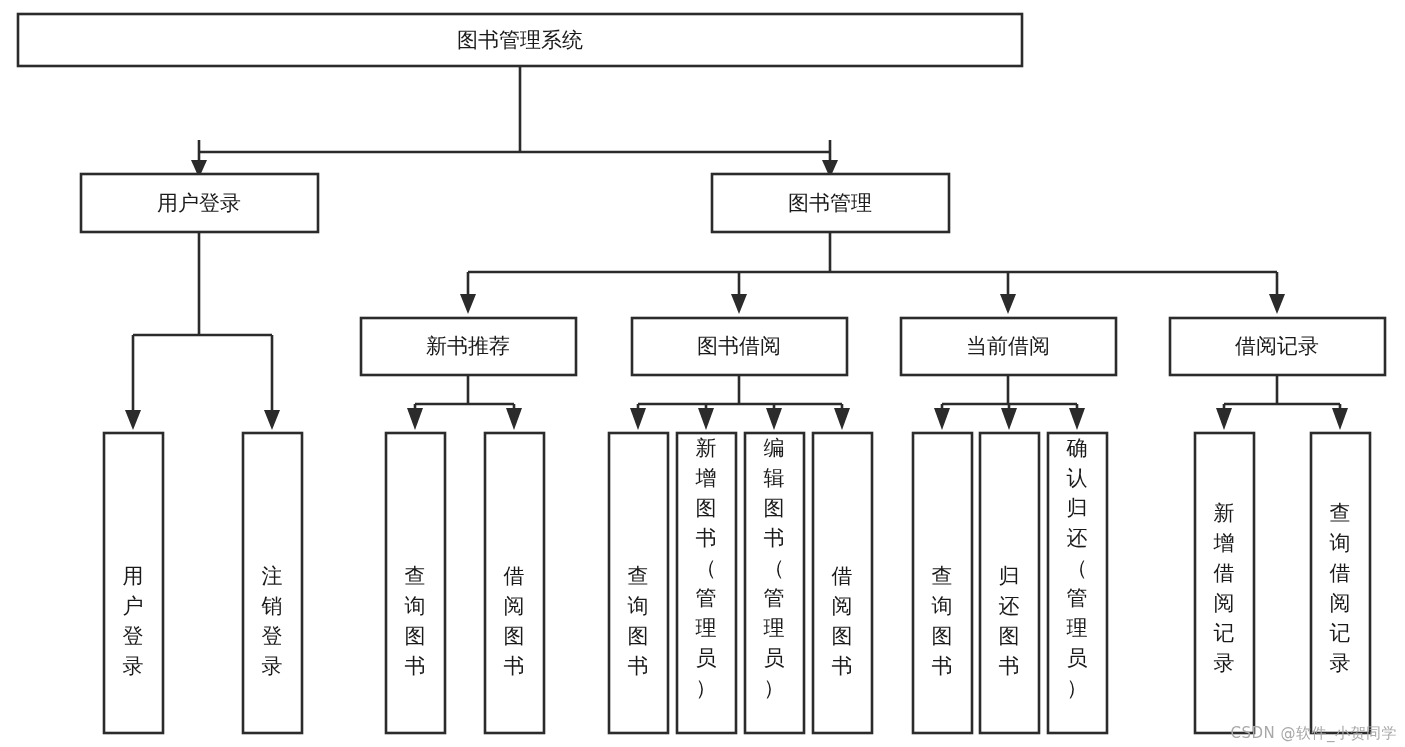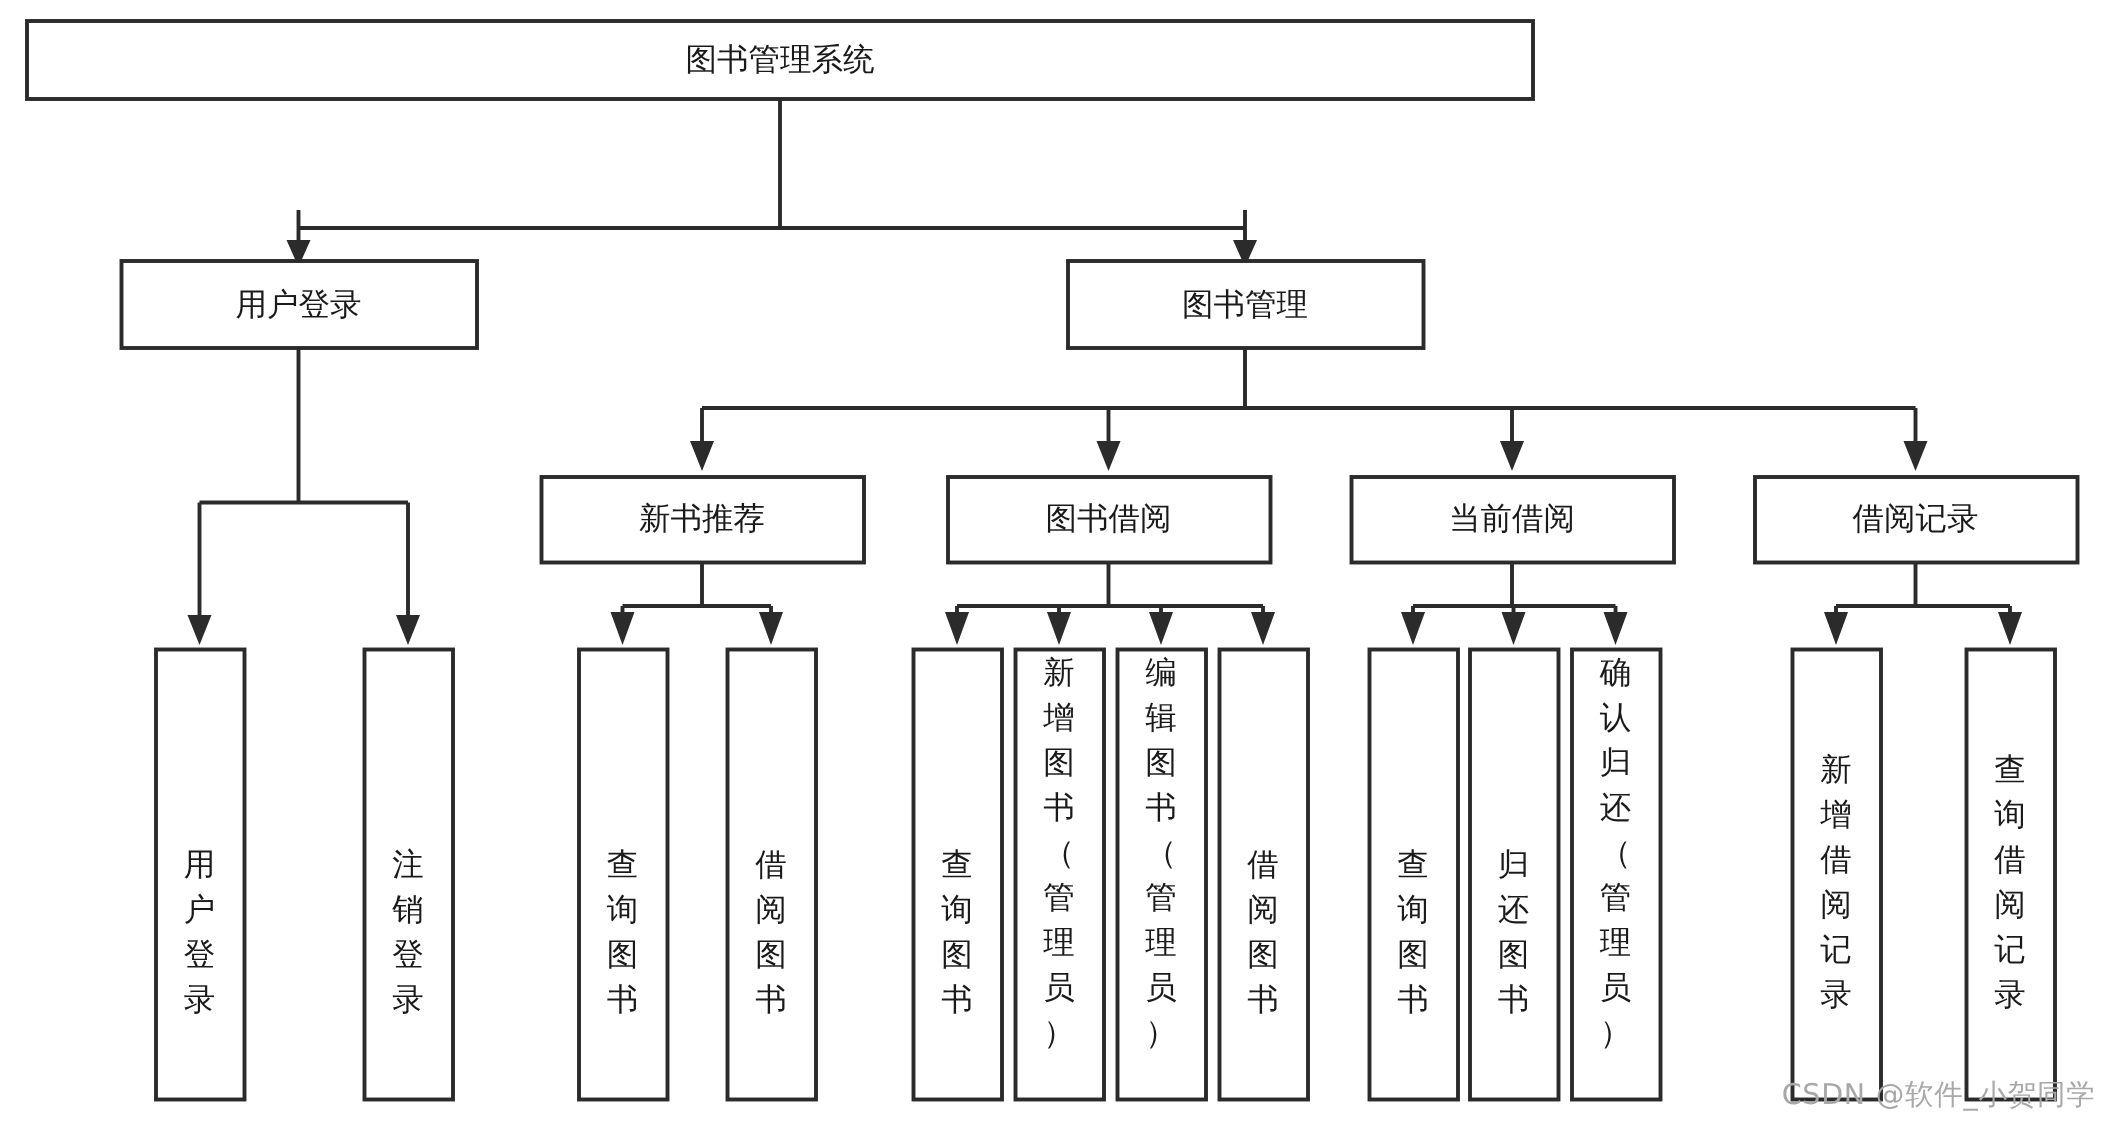--- a/index.html
+++ b/index.html
@@ -46,21 +46,21 @@
     font-family: "DejaVu Sans", "Liberation Sans", sans-serif;
     font-size: 21px;
     fill: #1a1a1a;
     text-anchor: middle;
   }
   .watermark {
     position: absolute;
     right: 8px;
     bottom: 4px;
     font-family: "DejaVu Sans", "Liberation Sans", sans-serif;
-    font-size: 19px;
+    font-size: 15px;
     color: #a8a8a8;
     letter-spacing: 0.5px;
     white-space: nowrap;
     pointer-events: none;
   }
 </style>
 </head>
 <body>
 
 <svg id="diagram" viewBox="0 0 1405 747" xmlns="http://www.w3.org/2000/svg">

